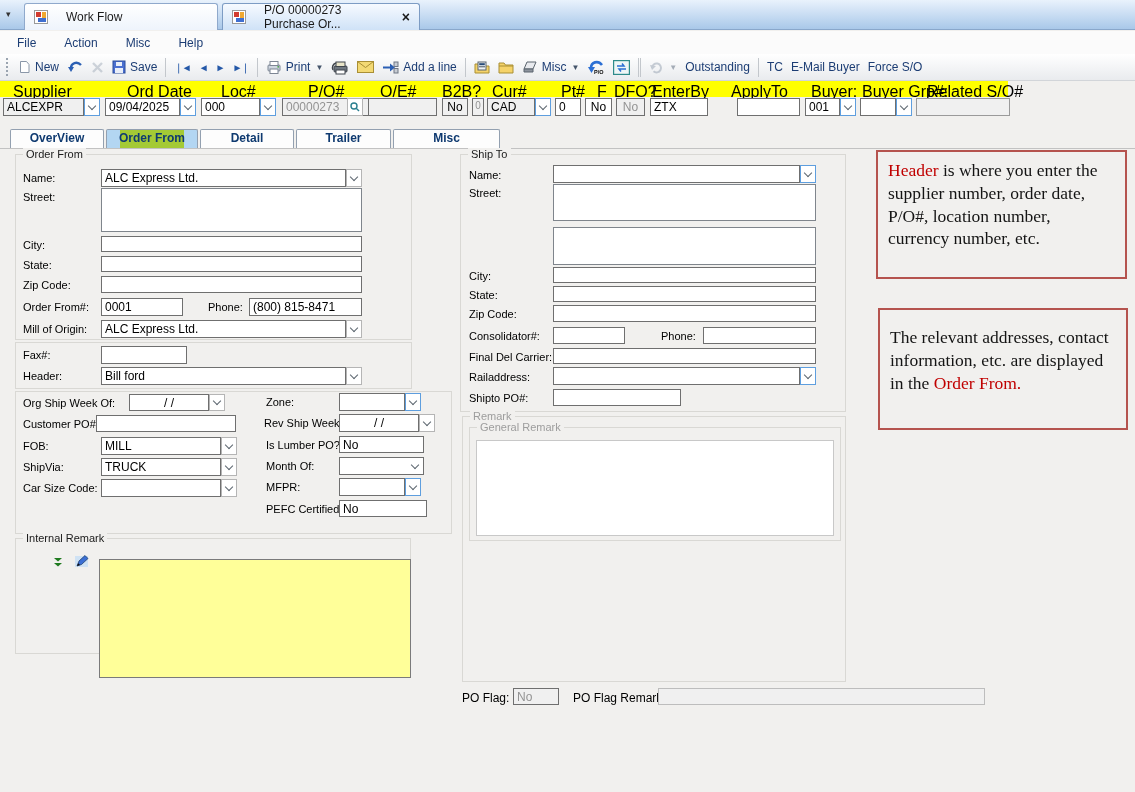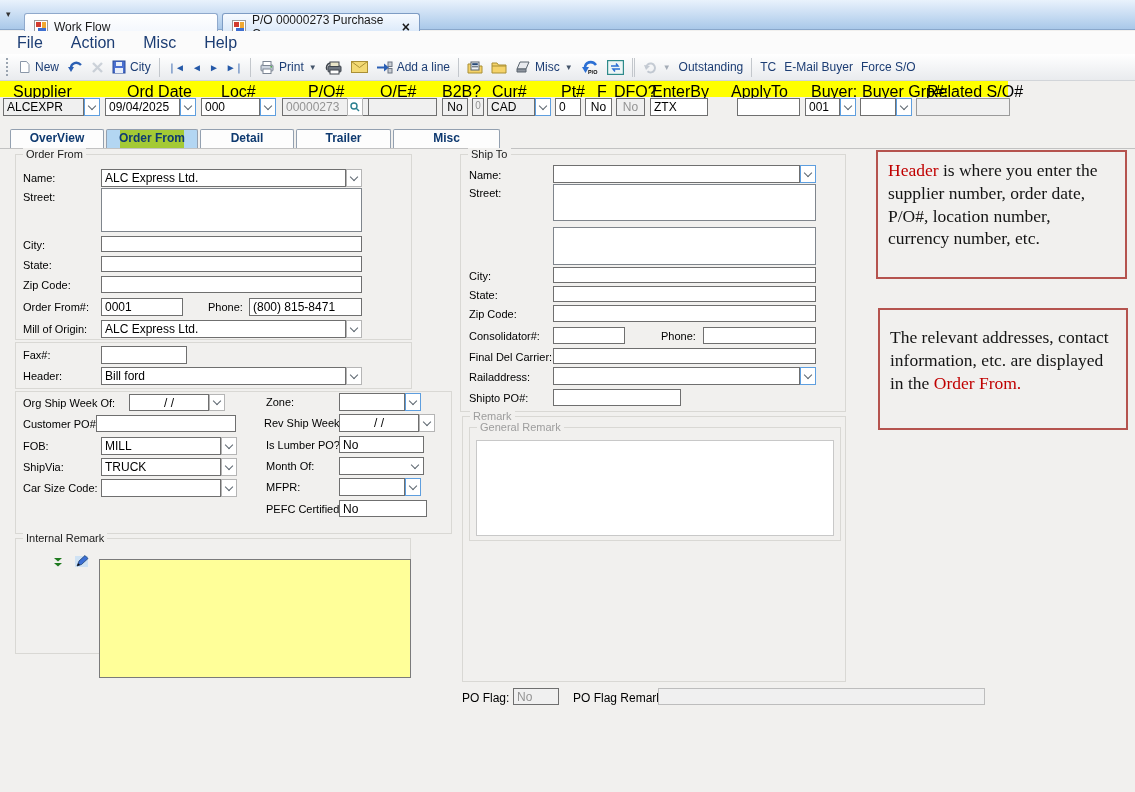--- a/index.html
+++ b/index.html
@@ -4,31 +4,31 @@
 <style>
   * { margin:0; padding:0; box-sizing:border-box; }
   body { background:#d9d9d9; font-family:"Liberation Sans", sans-serif; }
   .screen { position:relative; width:1135px; height:792px; background:#f1f0ee; overflow:hidden; font-family:"Liberation Sans",sans-serif; }
 
   
   .mdi { position:absolute; left:0; top:0; width:1135px; height:30px;
          background:linear-gradient(180deg,#e9f2fc 0%,#c6dbf2 55%,#a9c8e9 100%);
          border-bottom:1px solid #89a7cb; }
   .mdi-dd { position:absolute; left:6px; top:9px; font-size:9px; color:#333; cursor:pointer; }
-  .mdi-tab { position:absolute; top:13px; height:27px; display:flex; align-items:center; gap:6px;
+  .mdi-tab { position:absolute; top:3px; height:27px; display:flex; align-items:center; gap:18px;
              padding:0 9px; font-size:12px; color:#1a1a1a; border:1px solid #8fa9cc;
              border-bottom:none; border-radius:3px 3px 0 0; }
   .mdi-tab.inactive { left:24px; width:194px; background:linear-gradient(#ffffff,#eef4fc); }
   .mdi-tab.active   { left:222px; width:198px; background:linear-gradient(#f6faff,#cfe2f7); border-color:#7d9cc4; }
   .mdi-close { margin-left:auto; font-weight:bold; font-size:14px; color:#1a1a1a; line-height:1; cursor:pointer; }
 
   
   .menubar { position:absolute; left:0; top:31px; width:1135px; height:23px; background:#fbfbfb;
              display:flex; align-items:center; padding-left:17px; gap:28px;
-             font-size:16px; color:#1c3d74; }
+             font-size:12px; color:#1c3d74; }
   .menubar span { cursor:pointer; }
   .toolbar { position:absolute; left:0; top:54px; width:1135px; height:27px;
              background:linear-gradient(#ffffff,#e9ebee); border-bottom:1px solid #d2d5d9;
              display:flex; align-items:center; padding-left:4px; font-size:12px; color:#1c3d74; }
   .tbgrip { width:4px; height:18px; border-left:2px dotted #9aa4b0; margin:0 4px 0 2px; }
   .tbtn { display:flex; align-items:center; gap:4px; padding:2px 4px; border-radius:2px; white-space:nowrap; cursor:pointer; }
   .tsep { width:1px; height:19px; background:#c3c7cc; margin:0 4px; }
   .ddarrow { font-size:8px; color:#44546a; margin-left:1px; }
   .navglyph { color:#2458a8; font-size:10px; letter-spacing:-1px; }
   .dis { opacity:.45; }
@@ -129,21 +129,21 @@
       <svg width="13" height="13">
           <path d="M2 2 L11 11 M11 2 L2 11" stroke="#9aa6b4" stroke-width="2.4"></path>
         </svg>
     </span>
     <span class="tbtn">
       <svg width="14" height="14">
           <rect x="1" y="1" width="12" height="12" fill="#4a6fd0" stroke="#2a4c9c"></rect>
           <rect x="4" y="2" width="6" height="4" fill="#e9eef8"></rect>
           <rect x="3" y="8" width="8" height="5" fill="#e9eef8"></rect>
         </svg>
-      <span>City</span>
+      <span>Save</span>
     </span>
     <span class="tsep"></span>
     <span class="tbtn">
         <span class="navglyph">❘◄</span>
       </span>
     <span class="tbtn">
         <span class="navglyph">◄</span>
       </span>
     <span class="tbtn">
         <span class="navglyph">►</span>

